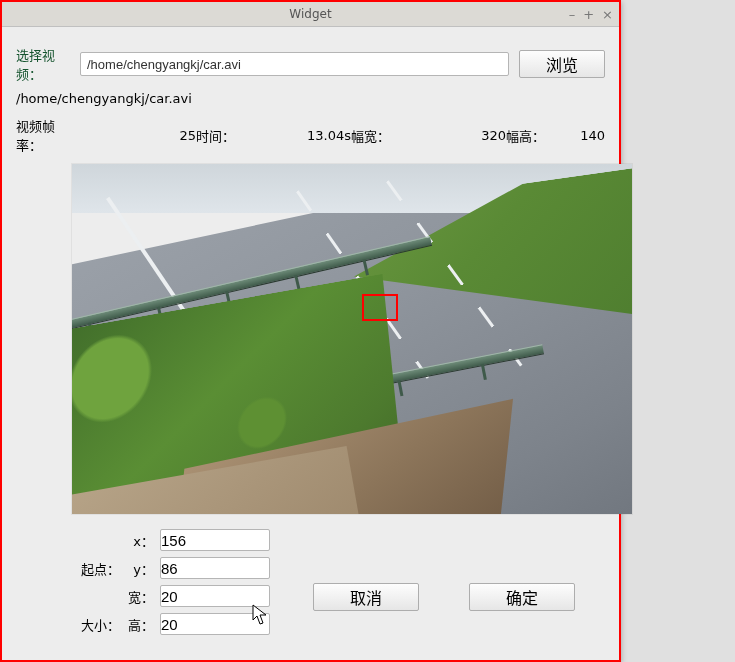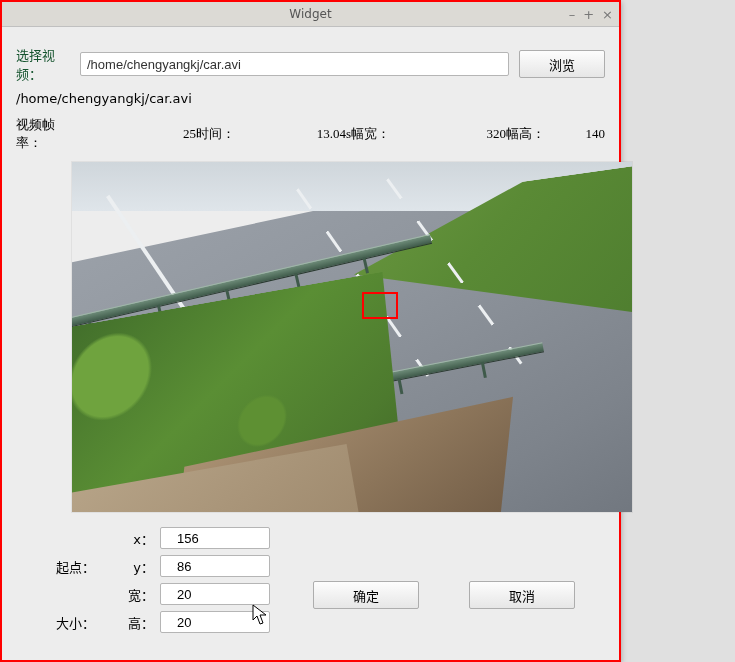--- a/index.html
+++ b/index.html
@@ -9,24 +9,24 @@
     border-bottom:1px solid #c0c0c0; font-size:12px; color:#555; position:relative; }
   .titlebar .title { flex:1; text-align:center; }
   .titlebar .btns { position:absolute; right:6px; top:0; height:24px; display:flex; align-items:center; gap:8px; color:#777; }
   .titlebar .btns span { cursor:default; font-size:13px; line-height:1; }
   .client { padding:10px 14px 14px 14px; }
   .row { display:flex; align-items:center; margin:8px 0; }
   .label { width:64px; color:#14532d; }
   .path-input { flex:1; height:24px; background:#fff; border:1px solid #b5b5b5; padding:2px 6px;
     box-sizing:border-box; font-size:13px; color:#333; border-radius:2px; }
   .btn { height:26px; min-width:60px; padding:0 12px; background:linear-gradient(#fdfdfd,#e6e6e6);
-    border:1px solid #adadad; border-radius:2px; font-size:13px; color:#000; cursor:default;
+    border:1px solid #adadad; border-radius:2px; font-size:16px; color:#000; cursor:default;
     display:inline-flex; align-items:center; justify-content:center; margin-left:10px; }
   .static { color:#000; }
-  .info-row { display:flex; align-items:center; margin:10px 0 10px 0;font-family:Liberation Serif, serif; }
+  .info-row { display:flex; align-items:center; margin:10px 0 10px 0; }
   .info-row .k { color:#000; }
   .info-row .v { text-align:right; flex:1; }
   .video { margin:4px 56px 0 56px; width:560px; height:350px; position:relative; overflow:hidden;
     box-shadow:0 0 0 1px rgba(0,0,0,0.05); }
   .sky { position:absolute; left:0; top:0; right:0; height:14%;
     background:linear-gradient(#cfd6db,#dfe5ea); }
   .grassR { position:absolute; right:-30px; top:0; width:55%; height:44%;
     background:linear-gradient(135deg,#69963f,#5a8a35 40%,#4e7d2f);
     transform:skewY(-8deg); transform-origin:top right;
     clip-path: polygon(55% 0, 100% 0, 100% 100%, 0 45%); }
@@ -56,24 +56,24 @@
     background:linear-gradient(150deg,#a99072,#8c755a 50%,#6f5a44);
     transform:rotate(-12deg) skewX(-18deg); }
   .dirt2 { position:absolute; left:-4%; top:88%; width:55%; height:30%;
     background:linear-gradient(150deg,#b7a488,#9c876b);
     transform:rotate(-10deg); }
   .redbox { position:absolute; border:2px solid #ff0000; box-sizing:border-box; }
   .roi { left:290px; top:130px; width:36px; height:27px; }
   .form-area { display:flex; margin:14px 0 0 0; }
   .xy-block { display:grid; grid-template-columns:70px 34px 112px; grid-auto-rows:24px;
     row-gap:4px; align-items:center; margin-left:40px; }
-  .xy-block .cap { text-align:left; padding-right:6px; }
+  .xy-block .cap { text-align:right; padding-right:6px; }
   .xy-block .k2 { text-align:right; padding-right:6px; }
   .xy-block .inp { height:22px; background:#fff; border:1px solid #b5b5b5; border-radius:2px;
-    padding:1px 16px; font-size:13px; color:#000; box-sizing:border-box; width:110px; }
+    padding:1px 0; font-size:15px; color:#000; box-sizing:border-box; width:110px; }
   .btn-row { flex:1; display:flex; align-items:center; justify-content:flex-end; gap:40px;
     padding-right:30px; padding-top:30px; }
   .btn-row .btn { min-width:80px; }
   .cursor { position:absolute; left:250px; top:602px; pointer-events:none; }
   .cursor svg { width:18px; height:22px; }
 </style>
 </head>
 <body>
 
 <div class="window">
@@ -149,22 +149,22 @@
         <div></div>
         <div class="k2">宽：</div>
         <input class="inp" value="20" style="">
 
         <div class="cap">大小：</div>
         <div class="k2">高：</div>
         <input class="inp" value="20" style="">
       </div>
 
       <div class="btn-row">
+        <div class="btn">取消</div>
         <div class="btn">确定</div>
-        <div class="btn">取消</div>
       </div>
     </div>
 
   </div>
 
   <div class="cursor">
     <svg viewBox="0 0 18 22">
         <path d="M1 1 L1 16 L5 12 L8 20 L11 19 L8 11 L14 11 Z" fill="#fff" stroke="#000" stroke-width="1"></path>
       </svg>
   </div>

